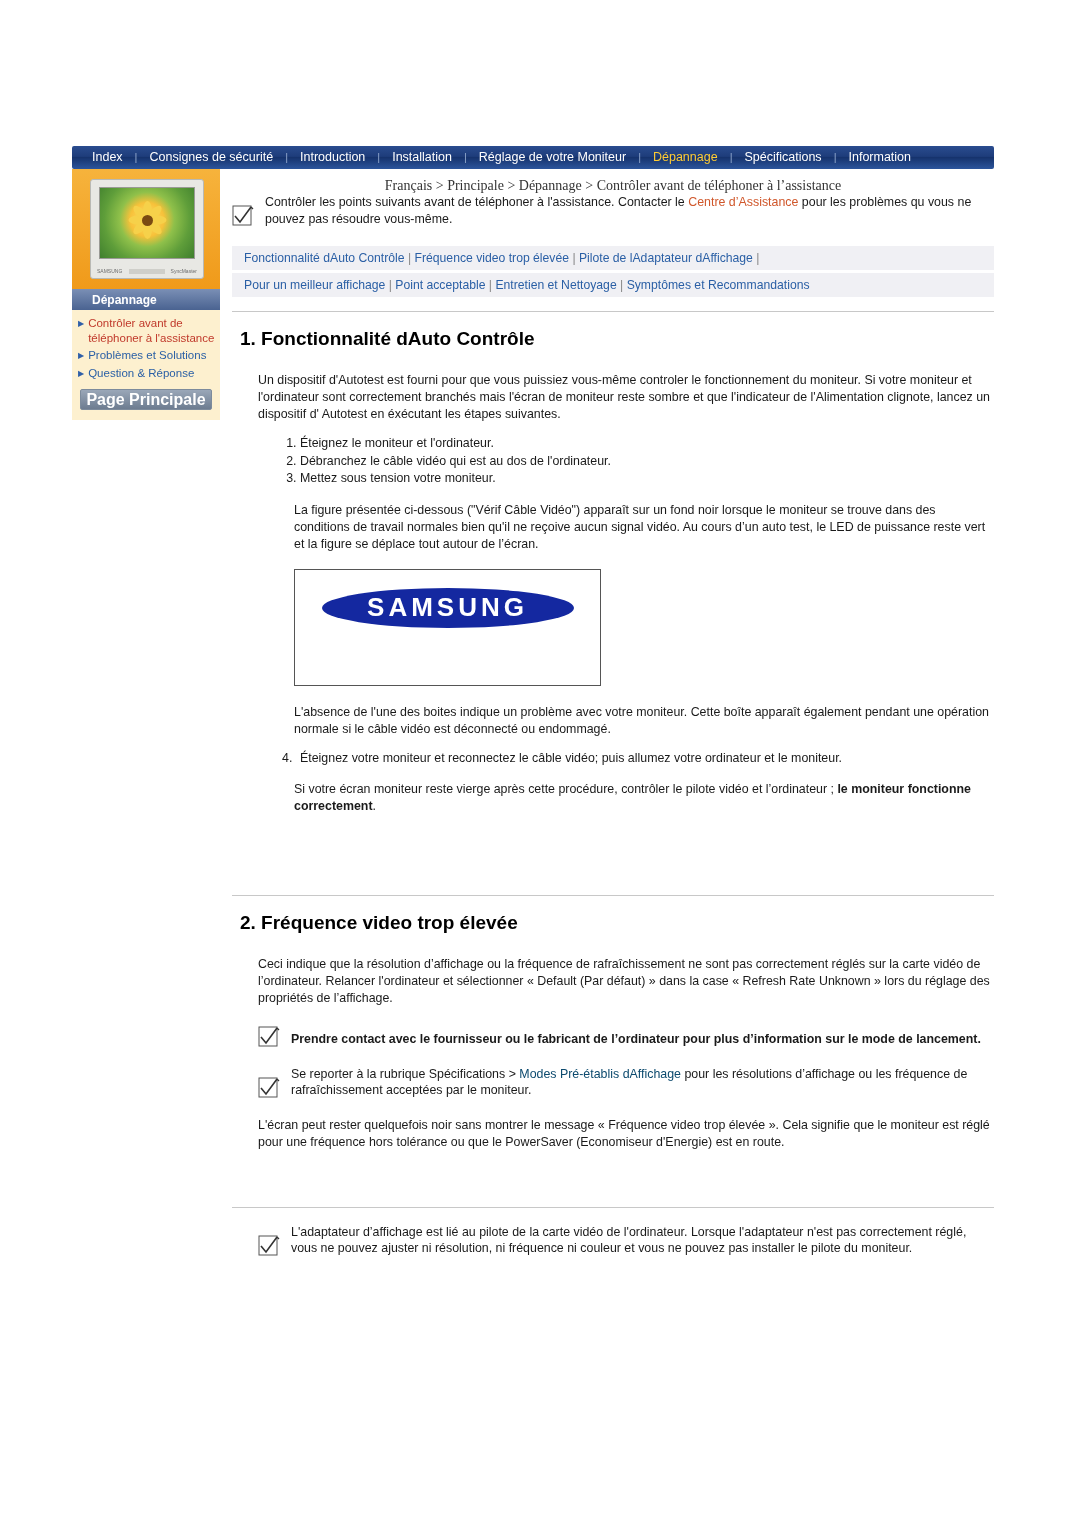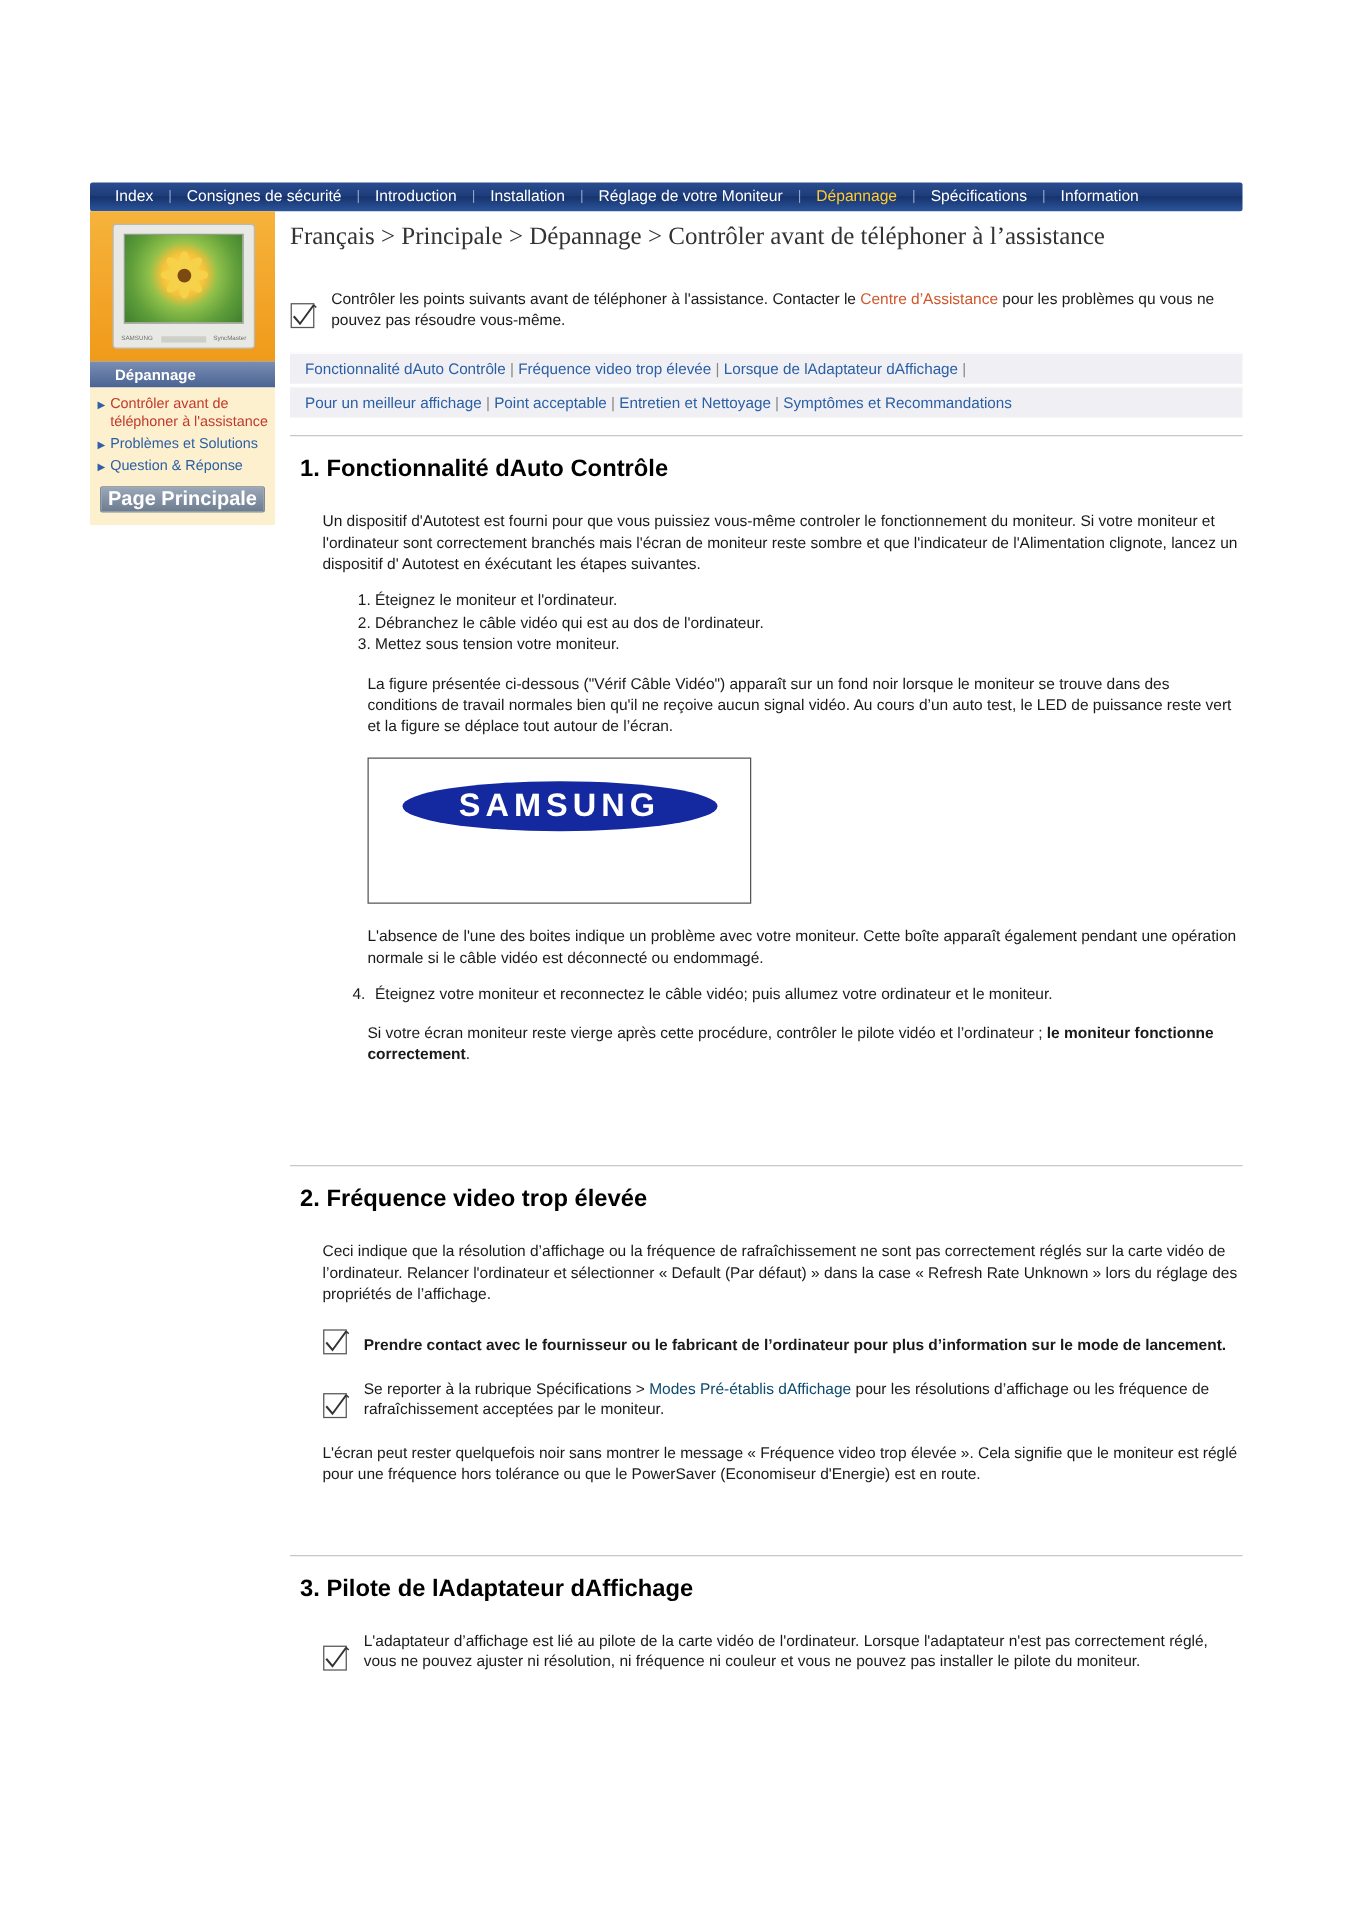--- a/index.html
+++ b/index.html
@@ -174,25 +174,24 @@
   }
 
   
   .content {
     position: absolute;
     left: 232px;
     top: 178px;
     width: 762px;
   }
   .breadcrumb {
-    text-align: left;
+    text-align: center;
     font-family: "Liberation Serif", serif;
-    font-size: 20px;
+    font-size: 14px;
     color: #333333;
-    margin-bottom: 30px;
   }
   .note-row {
     display: flex;
     align-items: flex-end;
     margin-bottom: 18px;
   }
   .note-icon {
     flex: 0 0 auto;
     width: 22px;
     height: 22px;
@@ -392,21 +391,21 @@
         </svg>
       </span>
       <span class="note-text"><span>Contrôler les points suivants avant de téléphoner à l'assistance. Contacter le </span><span class="link-red">Centre d’Assistance</span><span> pour les problèmes qu vous ne pouvez pas résoudre vous-même.</span></span>
     </div>
 
     <div class="linkbar">
       <span>Fonctionnalité dAuto Contrôle</span>
       <span class="sep"> | </span>
       <span>Fréquence video trop élevée</span>
       <span class="sep"> | </span>
-      <span>Lorsque de lAdaptateur dAffichage</span>
+      <span>Pilote de lAdaptateur dAffichage</span>
       <span class="sep"> | </span>
     </div>
 
     <div class="linkbar">
       <span>Pour un meilleur affichage</span>
       <span class="sep"> | </span>
       <span>Point acceptable</span>
       <span class="sep"> | </span>
       <span>Entretien et Nettoyage</span>
       <span class="sep"> | </span>
@@ -466,21 +465,20 @@
         </svg>
       </span>
       <span class="note-text"><span>Se reporter à la rubrique Spécifications &gt; </span><span class="link-blue">Modes Pré-établis dAffichage</span><span> pour les résolutions d’affichage ou les fréquence de rafraîchissement acceptées par le moniteur.</span></span>
     </div>
 
     <p class="para">L'écran peut rester quelquefois noir sans montrer le message « Fréquence video trop élevée ». Cela signifie que le moniteur est réglé pour une fréquence hors tolérance ou que le PowerSaver (Economiseur d'Energie) est en route.</p>
 
     <div class="spacer-md"></div>
     <hr class="rule">
 
-    <h2 class="heading">3. Pilote de lAdaptateur dAffichage</h2>
 
     <div class="note-row" style="margin-left:26px;">
       <span class="note-icon">
         <svg width="22" height="22" viewBox="0 0 22 22">
           <rect x="1" y="1" width="18" height="19" fill="#ffffff" stroke="#555555" stroke-width="1"></rect>
           <path d="M3 11 L8 17 L19 2" fill="none" stroke="#333333" stroke-width="1.6"></path>
           <path d="M19 2 L21 4" stroke="#333333" stroke-width="1.2"></path>
         </svg>
       </span>
       <span class="note-text">L'adaptateur d’affichage est lié au pilote de la carte vidéo de l'ordinateur. Lorsque l'adaptateur n'est pas correctement réglé, vous ne pouvez ajuster ni résolution, ni fréquence ni couleur et vous ne pouvez pas installer le pilote du moniteur.</span>

